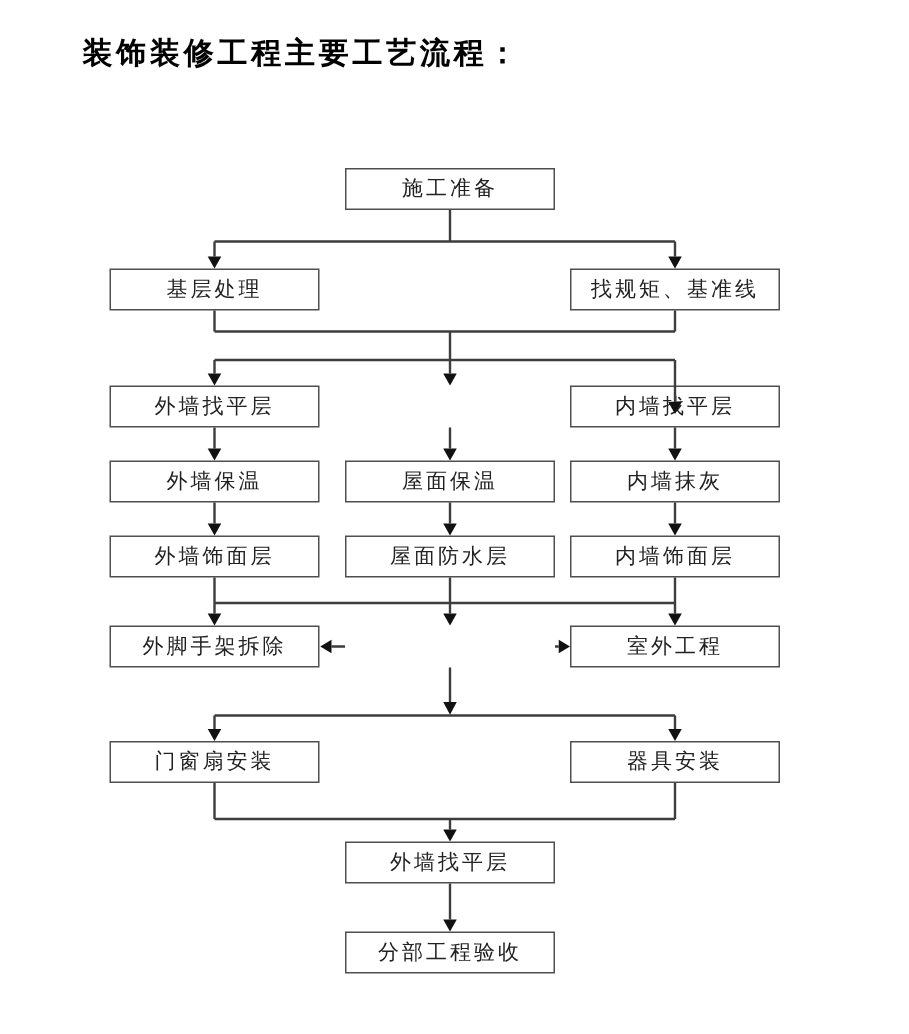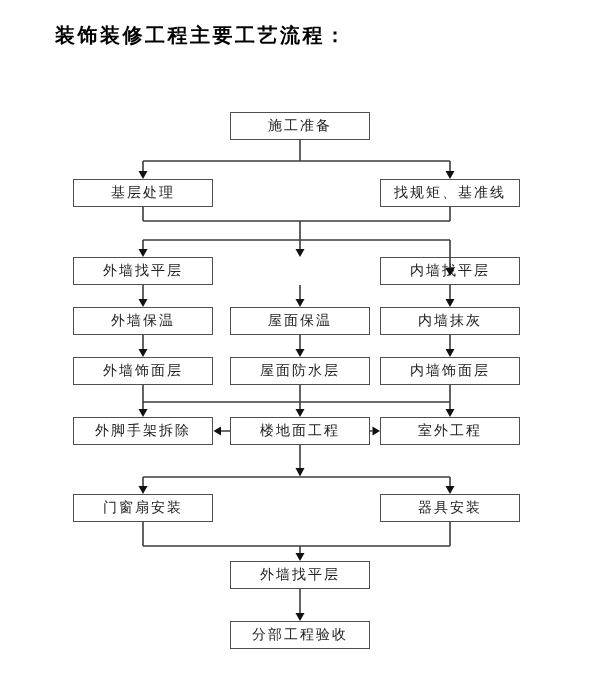--- a/index.html
+++ b/index.html
@@ -46,21 +46,20 @@
 
   <div class="node" style="left:73px;top:307px">外墙保温</div>
   <div class="node" style="left:230px;top:307px">屋面保温</div>
   <div class="node" style="left:380px;top:307px">内墙抹灰</div>
 
   <div class="node" style="left:73px;top:357px">外墙饰面层</div>
   <div class="node" style="left:230px;top:357px">屋面防水层</div>
   <div class="node" style="left:380px;top:357px">内墙饰面层</div>
 
   <div class="node" style="left:73px;top:417px">外脚手架拆除</div>
-  <div class="node" style="left:230px;top:417px">楼地面工程</div>
   <div class="node" style="left:380px;top:417px">室外工程</div>
 
   <div class="node" style="left:73px;top:494px">门窗扇安装</div>
   <div class="node" style="left:380px;top:494px">器具安装</div>
 
   <div class="node" style="left:230px;top:561px">外墙找平层</div>
 
   <div class="node" style="left:230px;top:621px">分部工程验收</div>
 
   <svg class="connectors" width="606" height="689">

